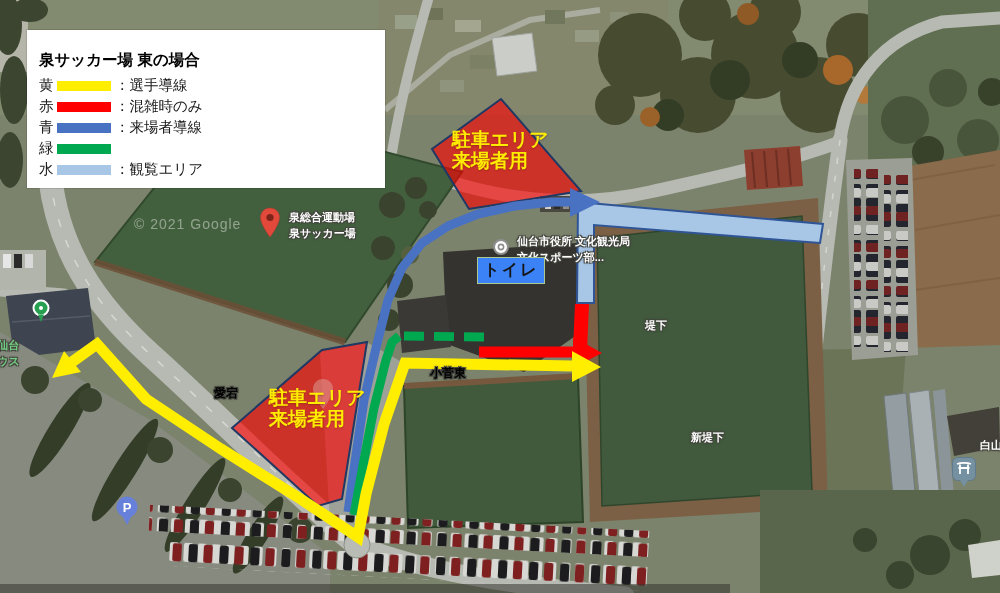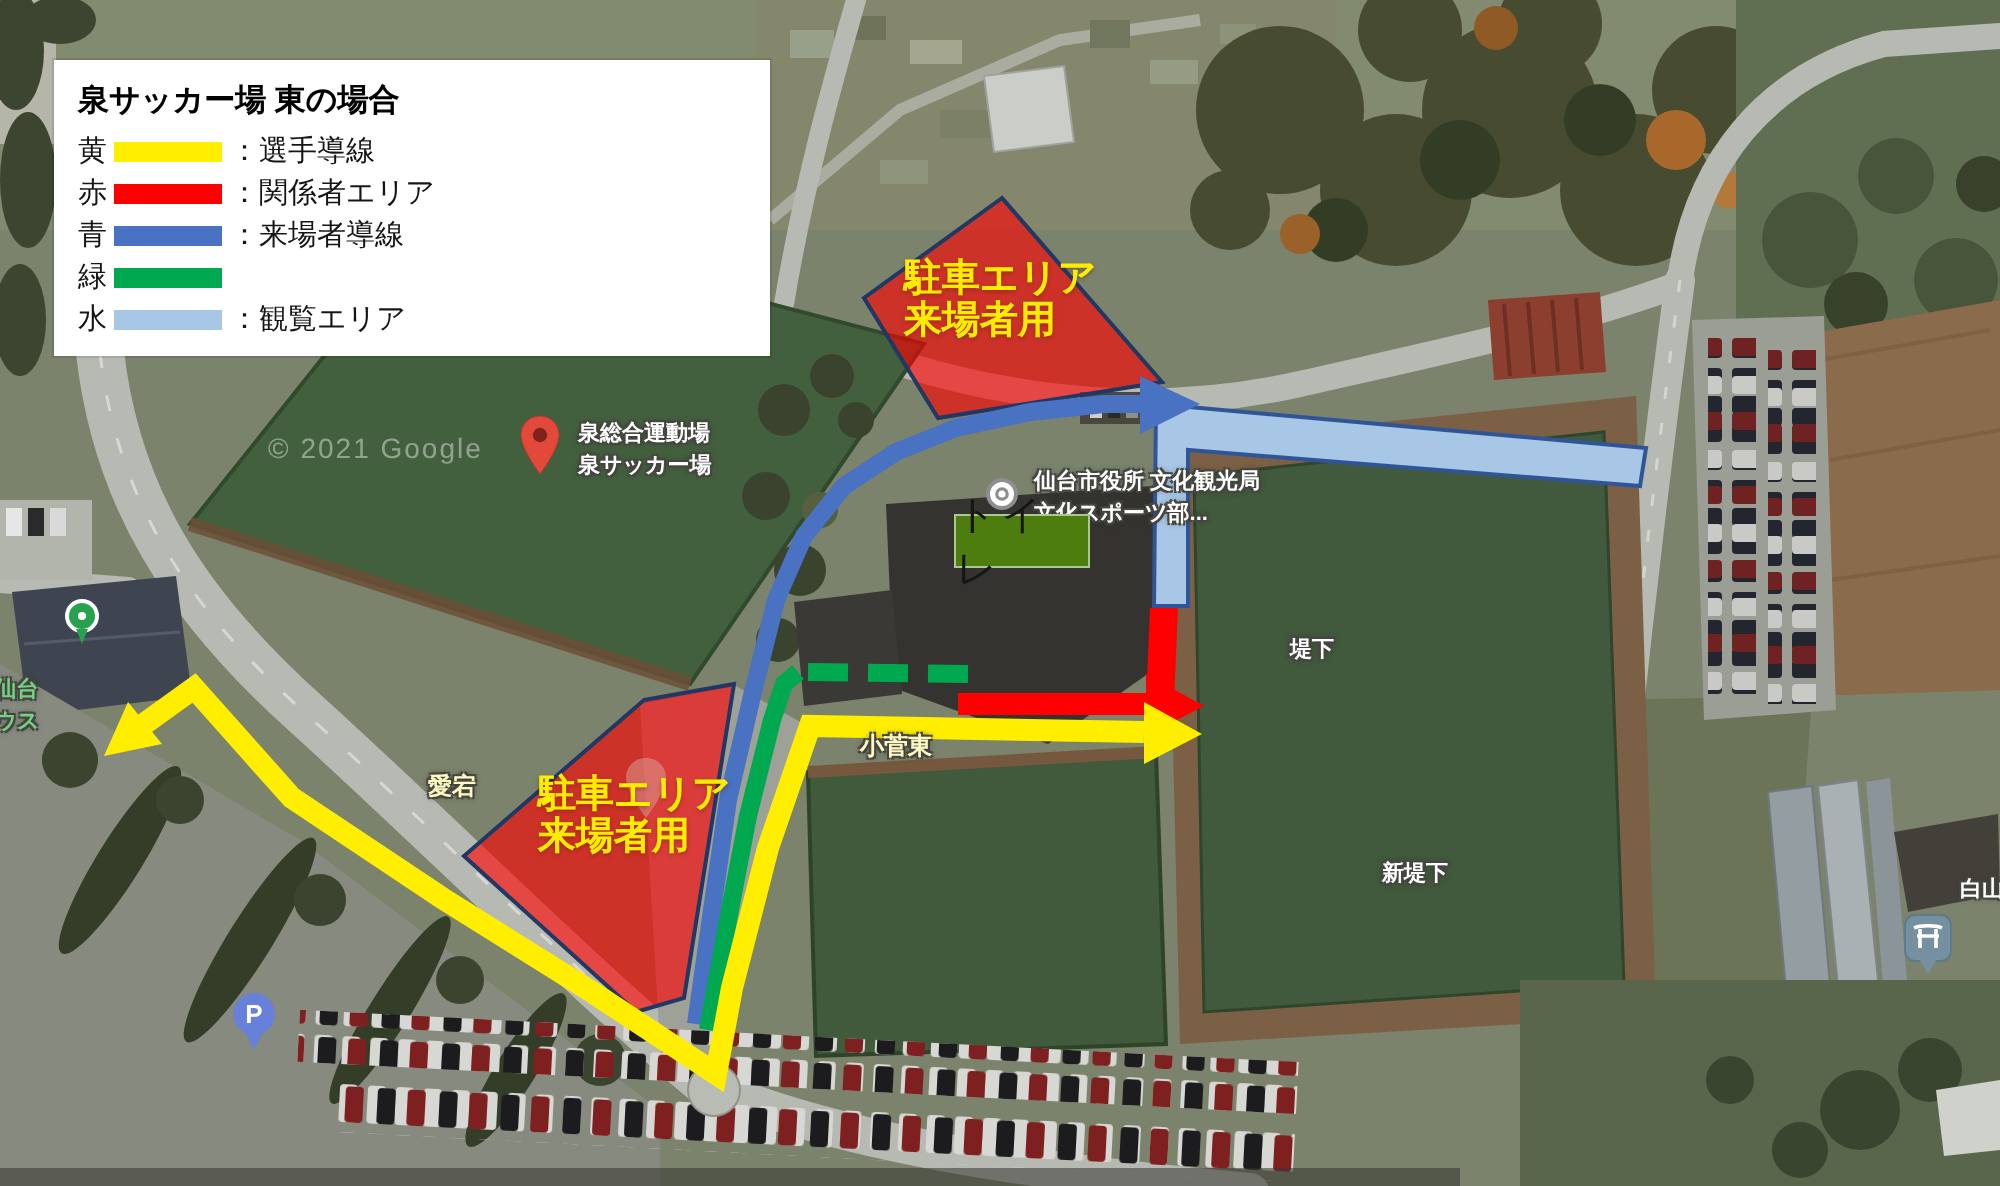--- a/index.html
+++ b/index.html
@@ -5,33 +5,33 @@
   html,body{margin:0;padding:0;background:#ddd;}
   .stage{position:relative;width:1000px;height:593px;overflow:hidden;
          font-family:"Liberation Sans","DejaVu Sans",sans-serif;background:#7b836c;}
   svg.layer{position:absolute;left:0;top:0;}
   .base{z-index:1;}
   .routes{z-index:2;}
   
   .maplabel{position:absolute;z-index:3;color:#fff;font-weight:bold;font-size:11px;line-height:16px;
     white-space:nowrap;
     text-shadow:-1px -1px 0 #44463f,1px -1px 0 #44463f,-1px 1px 0 #44463f,1px 1px 0 #44463f,0 0 3px #33352f;}
-  .maplabel.small{font-size:12px;line-height:14px;color:#fef9c3;}
+  .maplabel.small{font-size:12px;line-height:14px;color:#000000;}
   .maplabel.green{color:#74d083;}
   .watermark{position:absolute;z-index:3;color:rgba(255,255,255,.42);font-size:14px;letter-spacing:1px;font-weight:normal;}
   .pin{position:absolute;z-index:4;}
   
   .overlay-text{position:absolute;z-index:6;color:#ffec00;font-weight:bold;font-size:19px;line-height:21px;
     white-space:nowrap;text-shadow:0 1px 2px rgba(90,30,0,.4);}
-  .toilet{position:absolute;left:477px;top:257px;width:68px;height:27px;z-index:5;background:#4d7c0f;
-    border:1px solid #a9c892;box-sizing:border-box;color:#161616;font-size:20px;font-weight:normal;
+  .toilet{position:absolute;left:477px;top:257px;width:68px;height:27px;z-index:5;background:#3b82f6;
+    border:1px solid #a9c892;box-sizing:border-box;color:#161616;font-size:16px;font-weight:bold;
     display:flex;align-items:center;justify-content:center;letter-spacing:2px;}
   
   .legend{position:absolute;left:27px;top:30px;width:358px;z-index:10;background:#fff;
-    padding:10px 10px 8px 12px;box-sizing:border-box;box-shadow:0 0 0 1px rgba(0,0,0,.10);}
+    padding:20px 10px 8px 12px;box-sizing:border-box;box-shadow:0 0 0 1px rgba(0,0,0,.10);}
   .legend .ltitle{font-size:15.5px;font-weight:bold;color:#000;margin:0 0 4px 0;}
   .lrow{display:flex;align-items:center;height:21px;font-size:14.5px;color:#151515;}
   .lkey{width:18px;flex:none;}
   .lbar{width:54px;height:10px;margin:0 4px 0 0;flex:none;}
   .lbar.dashed{background:none!important;display:flex;gap:5px;}
   .lbar.dashed i{display:block;height:10px;}
   .lbar.dashed i.d1{width:9px;} .lbar.dashed i.d2{width:19px;} .lbar.dashed i.d3{width:19px;}
   .llabel{white-space:nowrap;}
 </style>
 </head>
@@ -319,21 +319,21 @@
     <div class="ltitle">泉サッカー場 東の場合</div>
 
     <div class="lrow">
       <span class="lkey">黄</span>
       <span class="lbar" style="background: rgb(255, 238, 0);"></span>
       <span class="llabel">：選手導線</span>
     </div>
     <div class="lrow">
       <span class="lkey">赤</span>
       <span class="lbar" style="background: rgb(255, 0, 0);"></span>
-      <span class="llabel">：関係者エリア</span>
+      <span class="llabel">：混雑時のみ</span>
     </div>
     <div class="lrow">
       <span class="lkey">青</span>
       <span class="lbar" style="background: rgb(74, 114, 194);"></span>
       <span class="llabel">：来場者導線</span>
     </div>
     <div class="lrow">
       <span class="lkey">緑</span>
       <span class="lbar" style="background: rgb(0, 168, 79);"></span>
     </div>

